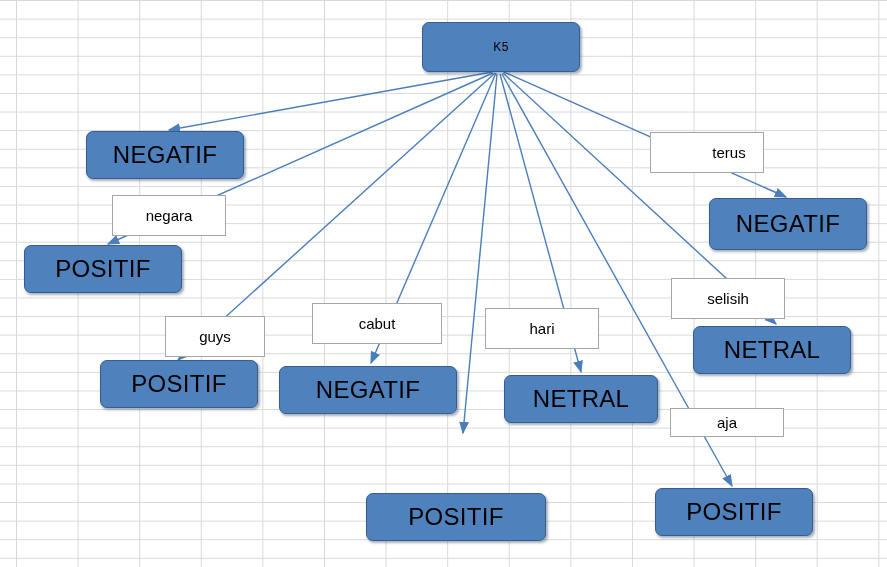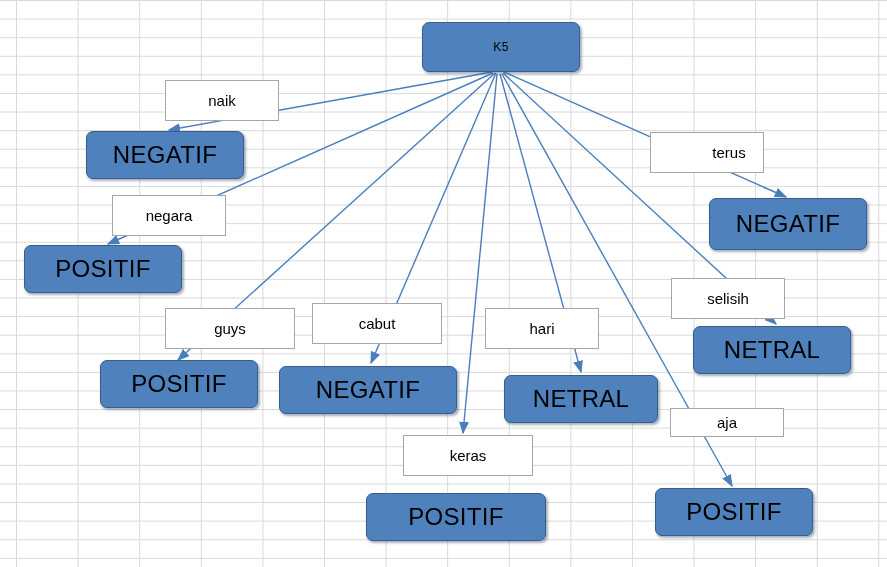--- a/index.html
+++ b/index.html
@@ -82,51 +82,45 @@
         <line x1="504" y1="72" x2="786" y2="197" stroke="#4A7EBB" stroke-width="1.4" marker-end="url(#arrowhead)"></line>
       </g>
   </svg>
 
   <div id="nodes-root"></div>
 
   <div class="node root" id="root-node" style="left: 422px; top: 22px; width: 158px; height: 50px;">
     <span>K5</span>
   </div>
 
-  <div class="label-box" id="lb-b1" style="left: 165px; top: 80px; width: 114px; height: 41px;">
-    <span>naik</span>
-  </div>
   <div class="node" id="nd-b1" style="left: 86px; top: 131px; width: 158px; height: 48px;">
     <span>NEGATIF</span>
   </div>
 
   <div class="label-box" id="lb-b2" style="left: 112px; top: 195px; width: 114px; height: 41px;">
     <span>negara</span>
   </div>
   <div class="node" id="nd-b2" style="left: 24px; top: 245px; width: 158px; height: 48px;">
     <span>POSITIF</span>
   </div>
 
-  <div class="label-box" id="lb-b3" style="left: 165px; top: 308px; width: 130px; height: 41px;">
+  <div class="label-box" id="lb-b3" style="left: 165px; top: 316px; width: 100px; height: 41px;">
     <span>guys</span>
   </div>
   <div class="node" id="nd-b3" style="left: 100px; top: 360px; width: 158px; height: 48px;">
     <span>POSITIF</span>
   </div>
 
   <div class="label-box" id="lb-b4" style="left: 312px; top: 303px; width: 130px; height: 41px;">
     <span>cabut</span>
   </div>
   <div class="node" id="nd-b4" style="left: 279px; top: 366px; width: 178px; height: 48px;">
     <span>NEGATIF</span>
   </div>
 
-  <div class="label-box" id="lb-b5" style="left: 403px; top: 435px; width: 130px; height: 41px;">
-    <span>keras</span>
-  </div>
   <div class="node" id="nd-b5" style="left: 366px; top: 493px; width: 180px; height: 48px;">
     <span>POSITIF</span>
   </div>
 
   <div class="label-box" id="lb-b6" style="left: 485px; top: 308px; width: 114px; height: 41px;">
     <span>hari</span>
   </div>
   <div class="node" id="nd-b6" style="left: 504px; top: 375px; width: 154px; height: 48px;">
     <span>NETRAL</span>
   </div>

